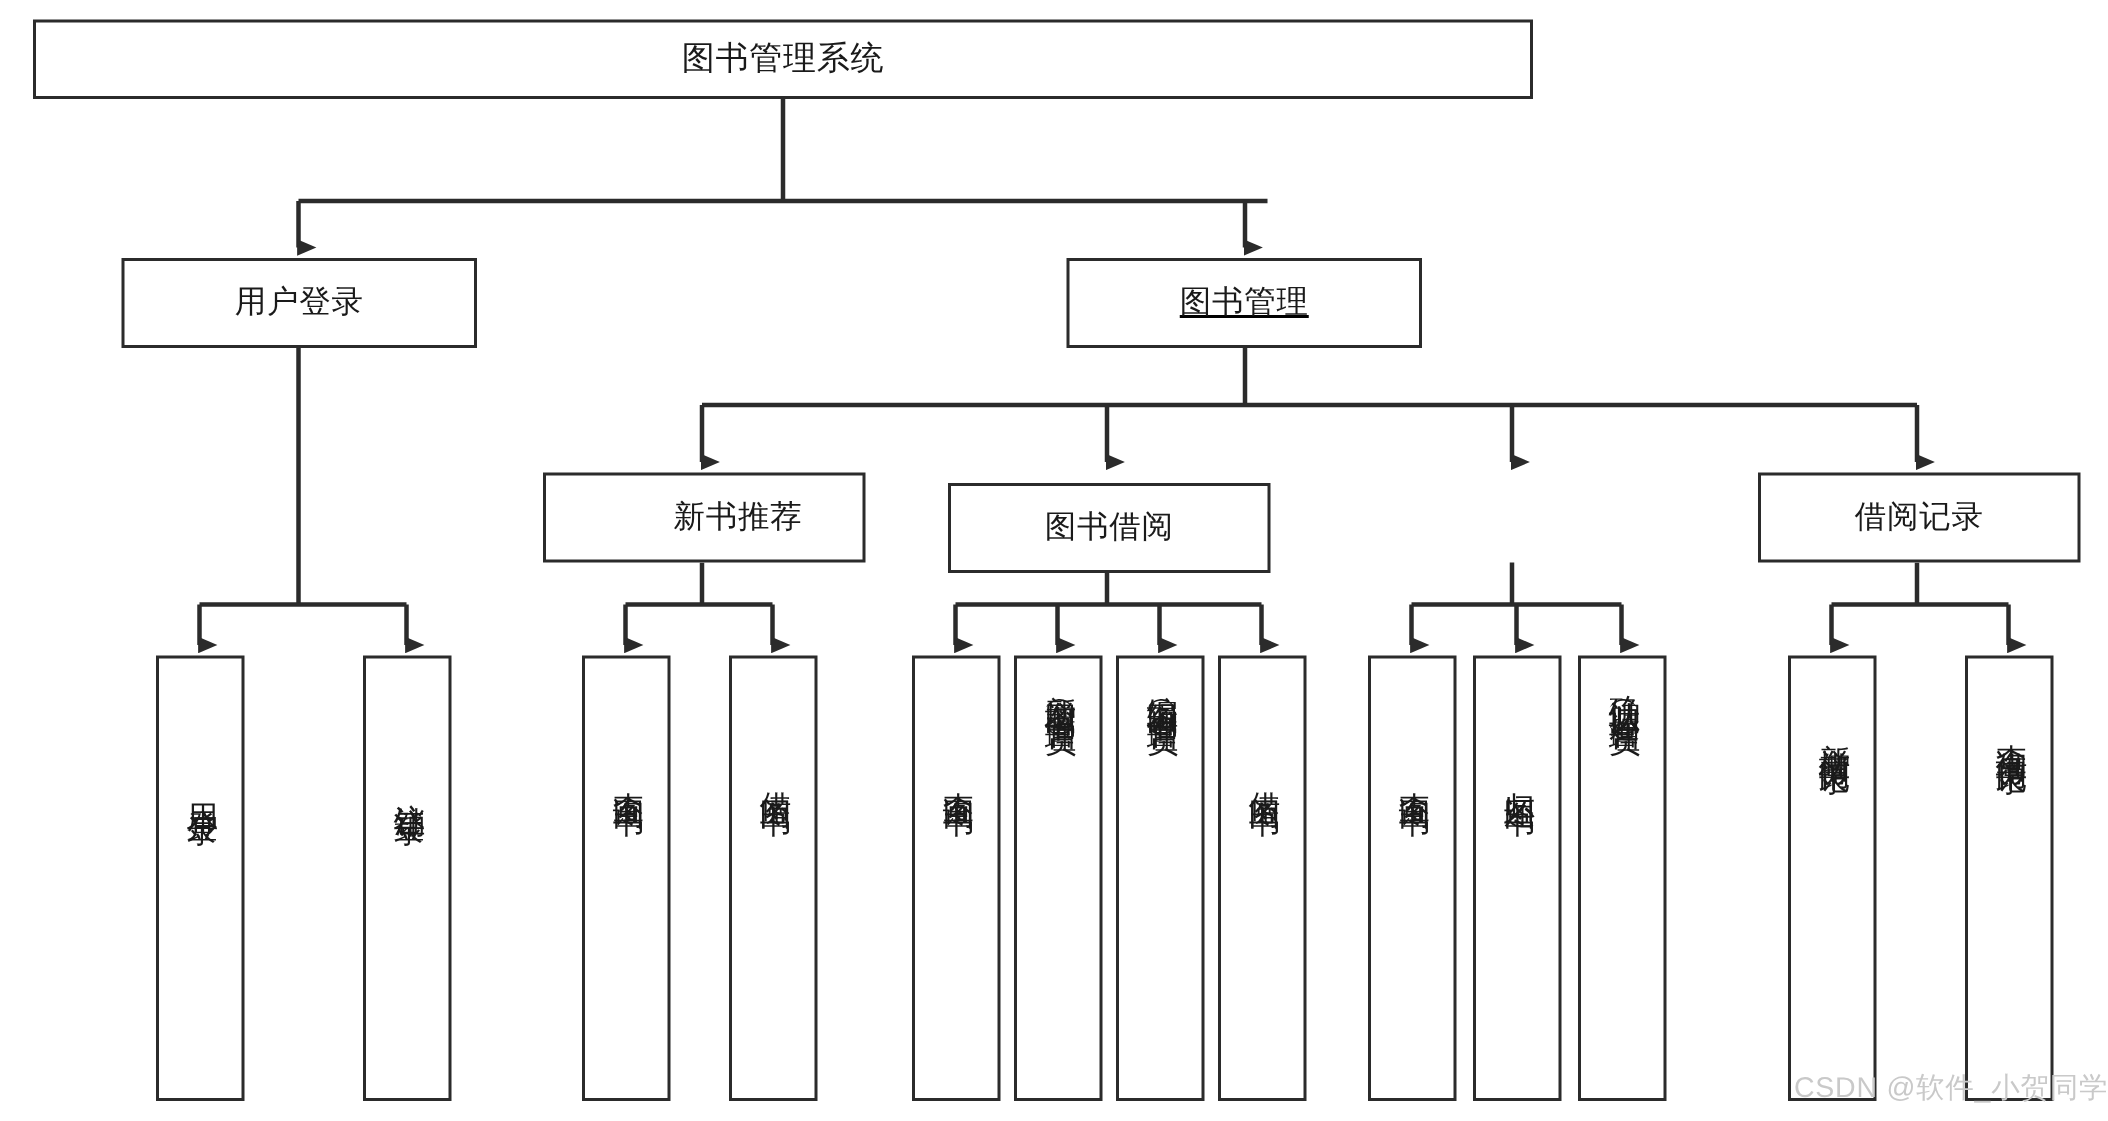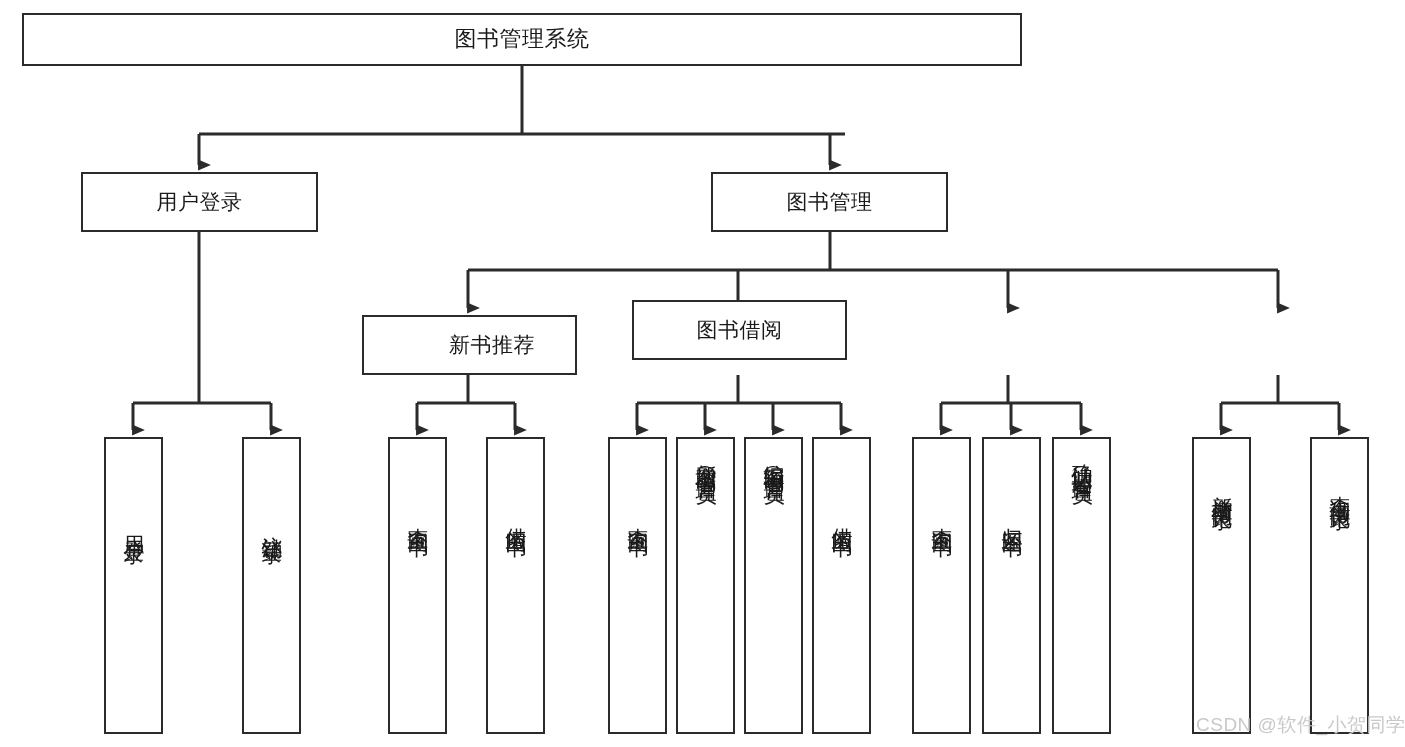--- a/index.html
+++ b/index.html
@@ -119,29 +119,32 @@
     </g>
   </svg>
 
   <div class="node root" style="left:22px; top:13px; width:1000px; height:53px;">
     <span class="label">图书管理系统</span>
   </div>
 
   <div class="node" style="left:81px; top:172px; width:237px; height:60px;">
     <span class="label">用户登录</span>
   </div>
-  <div class="node" style="left:711px; top:172px; width:237px; height:60px;">
+  <div class="node" style="left:711px; top:172px; width:237px; height:60px;text-decoration:underline;">
     <span class="label">图书管理</span>
   </div>
 
   <div class="node" style="left:362px; top:315px; width:215px; height:60px;padding-left:45px;">
     <span class="label">新书推荐</span>
   </div>
-  <div class="node" style="left:632px; top:300px; width:215px; height:60px;text-align:center;">
+  <div class="node" style="left:632px; top:322px; width:215px; height:60px;text-align:center;">
     <span class="label">图书借阅</span>
+  </div>
+  <div class="node" style="left:1172px; top:315px; width:215px; height:60px;">
+    <span class="label">借阅记录</span>
   </div>
 
   <div class="node vert" style="left:104px; top:437px; width:59px; height:297px; padding-top:80px;">
     <span class="label">用户登录</span>
   </div>
   <div class="node vert" style="left:242px; top:437px; width:59px; height:297px; padding-top:80px;">
     <span class="label">注销登录</span>
   </div>
 
   <div class="node vert" style="left:388px; top:437px; width:59px; height:297px; padding-top:72px;">

